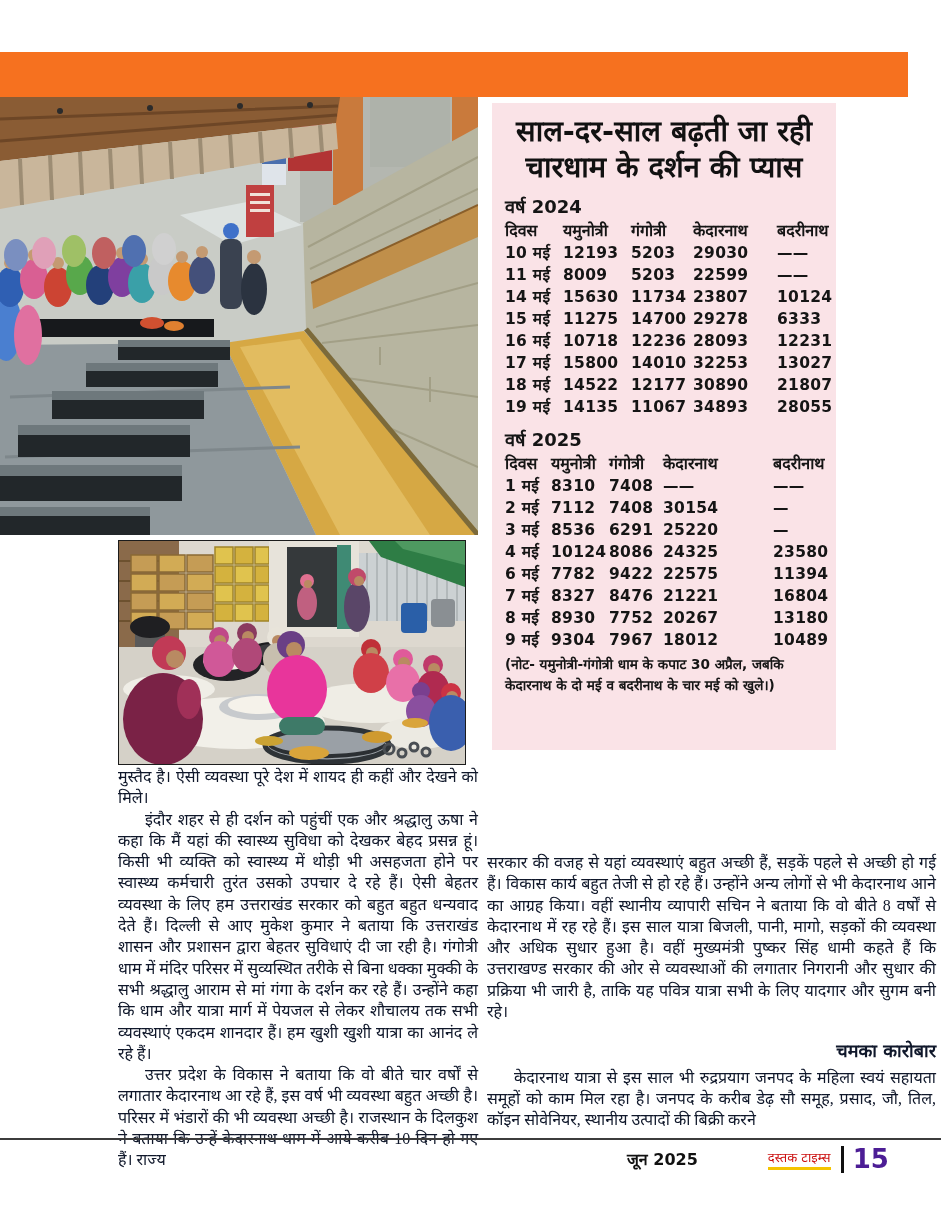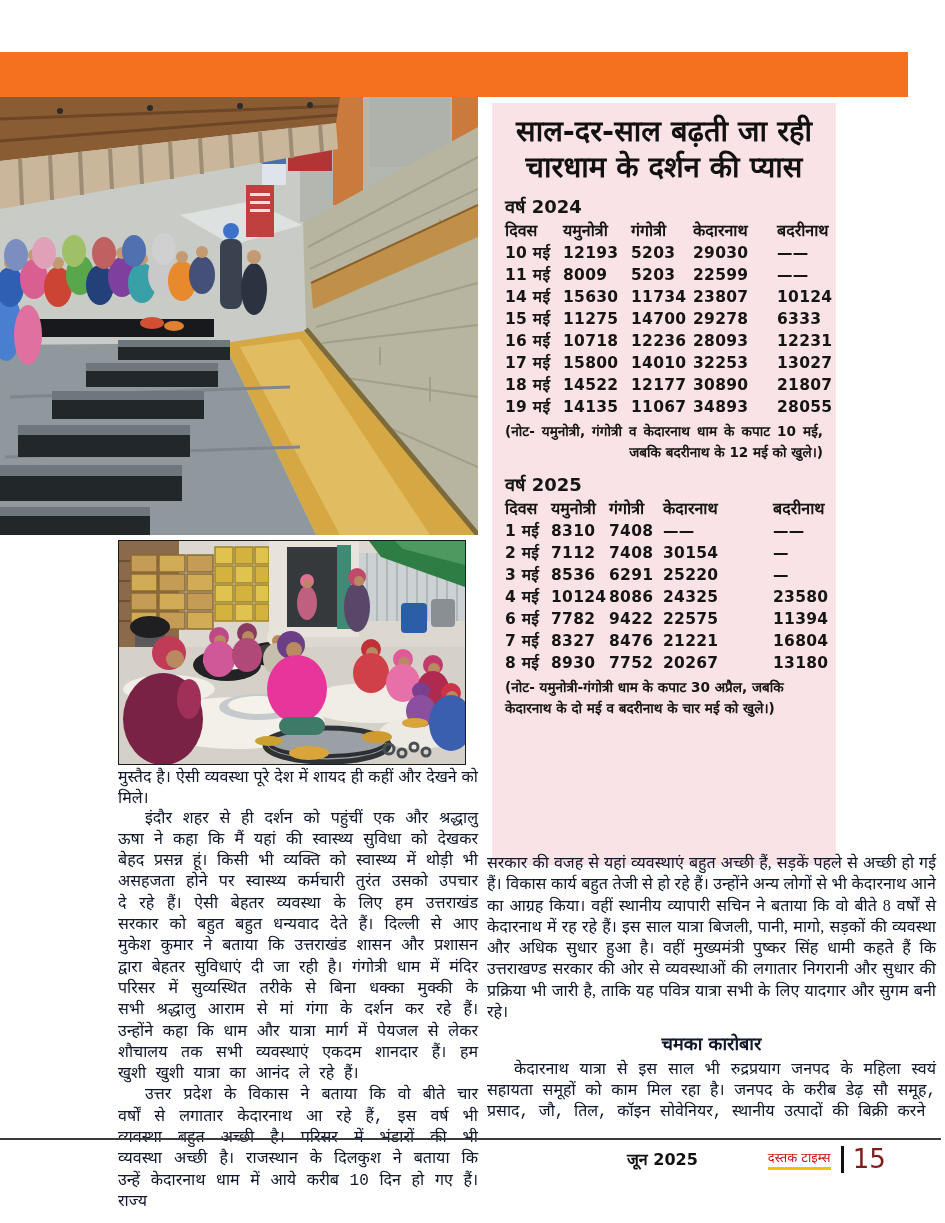--- a/index.html
+++ b/index.html
@@ -7,21 +7,21 @@
         font-family:"Liberation Serif",serif;color:#151515;}
 
   .header-bar{position:absolute;left:0;top:52px;width:908px;height:45px;background:#F6711F;}
 
   .photo{position:absolute;overflow:hidden;}
   .photo svg{display:block;}
   .photo-1{left:0;top:97px;width:478px;height:438px;}
   .photo-2{left:118px;top:540px;width:346px;height:223px;border:1px solid #1c1c1c;}
 
   
-  .infobox{position:absolute;left:492px;top:103px;width:344px;height:762px;background:#FAE3E7;
+  .infobox{position:absolute;left:492px;top:103px;width:344px;height:647px;background:#FAE3E7;
            box-sizing:border-box;padding:10px 13px 8px;font-family:"DejaVu Sans",sans-serif;}
   .ib-title{font-weight:bold;font-size:29px;line-height:36px;text-align:center;color:#111;}
   .year-label{font-size:18px;font-weight:bold;margin:9px 0 2px;}
   .ptable{border-collapse:collapse;width:100%;table-layout:fixed;}
   .ptable th,.ptable td{text-align:left;padding:0;white-space:nowrap;overflow:visible;
            height:22px;line-height:22px;font-weight:bold;}
   .ptable th{font-size:16px;}
   .ptable td{font-size:15.5px;letter-spacing:.3px;}
   .t0 th:nth-child(1),.t0 td:nth-child(1){width:58px;}
   .t0 th:nth-child(2),.t0 td:nth-child(2){width:68px;}
@@ -30,35 +30,35 @@
   .t1 th:nth-child(1),.t1 td:nth-child(1){width:46px;}
   .t1 th:nth-child(2),.t1 td:nth-child(2){width:58px;}
   .t1 th:nth-child(3),.t1 td:nth-child(3){width:54px;}
   .t1 th:nth-child(4),.t1 td:nth-child(4){width:110px;}
   .note{font-size:13.6px;font-weight:bold;line-height:21px;margin-top:3px;}
   .note-justify-right{text-align:justify;text-align-last:right;}
 
   
   .col{position:absolute;font-size:16px;line-height:21.3px;text-align:justify;color:#0f172a;}
   .col p{margin:0;}
-  .col p.indent{text-indent:27px;font-family:Liberation Mono, monospace;}
+  .col p.indent{text-indent:27px;}
   .col-left{left:118px;top:766px;width:360px;}
   .col-right{left:487px;top:852px;width:449px;}
   .subhead{font-family:"DejaVu Sans",sans-serif;font-weight:bold;font-size:18px;
-           text-align:center;margin:11px 0 5px;}
+           text-align:right;margin:18px 0 5px;}
 
   
   .footer-rule{position:absolute;left:0;top:1138px;width:941px;height:2px;background:#3c3c3c;}
   .footer{position:absolute;left:613px;top:1144px;display:flex;align-items:center;
           font-family:"DejaVu Sans",sans-serif;}
   .f-date{font-weight:bold;font-size:16px;color:#111;margin-left:14px;}
   .f-logo{margin-left:70px;color:#CC1111;font-weight:normal;font-size:13px;
           border-bottom:3px solid #F5C400;padding-bottom:1px;white-space:nowrap;}
   .f-div{width:3px;height:27px;background:#101010;margin:0 9px 0 10px;}
-  .f-num{font-weight:normal;font-size:26px;color:#7f1d1d;}
+  .f-num{font-weight:bold;font-size:26px;color:#4c1d95;}
 </style>
 </head>
 <body>
 
 <div class="page">
 
   <div class="header-bar"></div>
 
   <div class="photo photo-1">
     <svg viewBox="0 0 478 438" width="478" height="438" preserveAspectRatio="none">
@@ -353,21 +353,20 @@
           </tr>
           <tr>
             <td>19 मई</td>
             <td>14135</td>
             <td>11067</td>
             <td>34893</td>
             <td>28055</td>
           </tr>
         </tbody>
       </table>
-    <div class="note note-justify-right">(नोट- यमुनोत्री, गंगोत्री व केदारनाथ धाम के कपाट 10 मई, जबकि बदरीनाथ के 12 मई को खुले।)</div>
 
     <div class="year-label">वर्ष 2025</div>
     <table class="ptable t1">
         <thead>
           <tr>
             <th>दिवस</th>
             <th>यमुनोत्री</th>
             <th>गंगोत्री</th>
             <th>केदारनाथ</th>
             <th>बदरीनाथ</th>
@@ -415,20 +414,27 @@
             <td>8476</td>
             <td>21221</td>
             <td>16804</td>
           </tr>
           <tr>
             <td>8 मई</td>
             <td>8930</td>
             <td>7752</td>
             <td>20267</td>
             <td>13180</td>
+          </tr>
+          <tr>
+            <td>9 मई</td>
+            <td>9304</td>
+            <td>7967</td>
+            <td>18012</td>
+            <td>10489</td>
           </tr>
         </tbody>
       </table>
     <div class="note">(नोट- यमुनोत्री-गंगोत्री धाम के कपाट 30 अप्रैल, जबकि केदारनाथ के दो मई व बदरीनाथ के चार मई को खुले।)</div>
   </div>
 
   <div class="col col-left">
     <p>मुस्तैद है। ऐसी व्यवस्था पूरे देश में शायद ही कहीं और देखने को मिले।</p>
     <p class="indent">इंदौर शहर से ही दर्शन को पहुंचीं एक और श्रद्धालु ऊषा ने कहा कि मैं यहां की स्वास्थ्य सुविधा को देखकर बेहद प्रसन्न हूं। किसी भी व्यक्ति को स्वास्थ्य में थोड़ी भी असहजता होने पर स्वास्थ्य कर्मचारी तुरंत उसको उपचार दे रहे हैं। ऐसी बेहतर व्यवस्था के लिए हम उत्तराखंड सरकार को बहुत बहुत धन्यवाद देते हैं। दिल्ली से आए मुकेश कुमार ने बताया कि उत्तराखंड शासन और प्रशासन द्वारा बेहतर सुविधाएं दी जा रही है। गंगोत्री धाम में मंदिर परिसर में सुव्यस्थित तरीके से बिना धक्का मुक्की के सभी श्रद्धालु आराम से मां गंगा के दर्शन कर रहे हैं। उन्होंने कहा कि धाम और यात्रा मार्ग में पेयजल से लेकर शौचालय तक सभी व्यवस्थाएं एकदम शानदार हैं। हम खुशी खुशी यात्रा का आनंद ले रहे हैं।</p>
     <p class="indent">उत्तर प्रदेश के विकास ने बताया कि वो बीते चार वर्षों से लगातार केदारनाथ आ रहे हैं, इस वर्ष भी व्यवस्था बहुत अच्छी है। परिसर में भंडारों की भी व्यवस्था अच्छी है। राजस्थान के दिलकुश ने बताया कि उन्हें केदारनाथ धाम में आये करीब 10 दिन हो गए हैं। राज्य</p>

